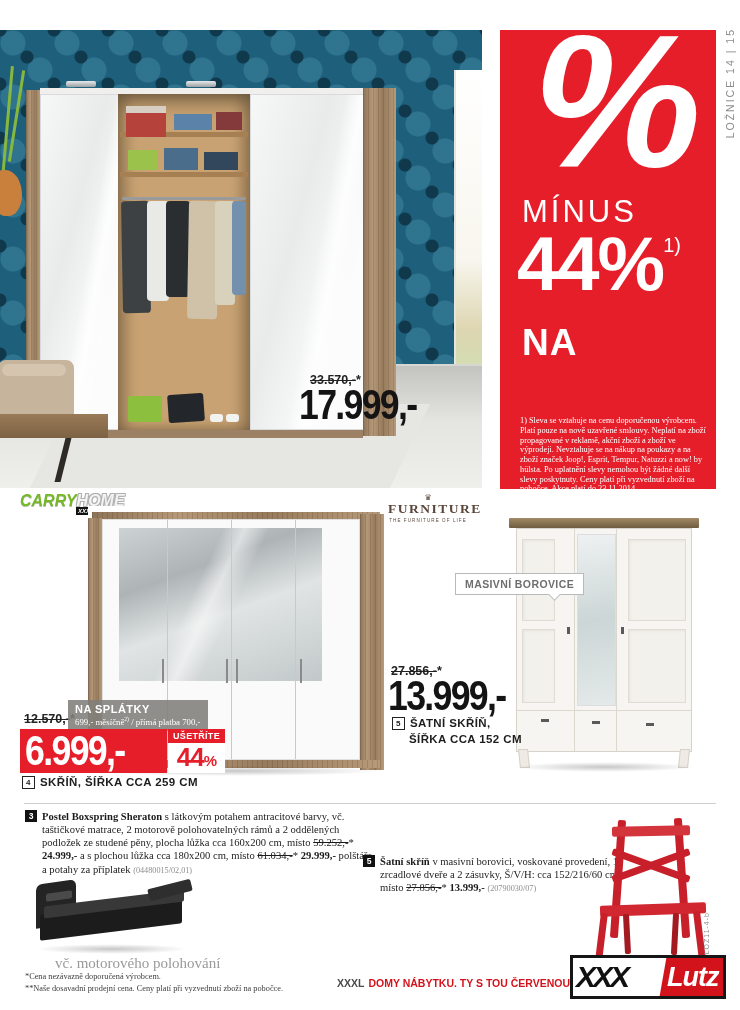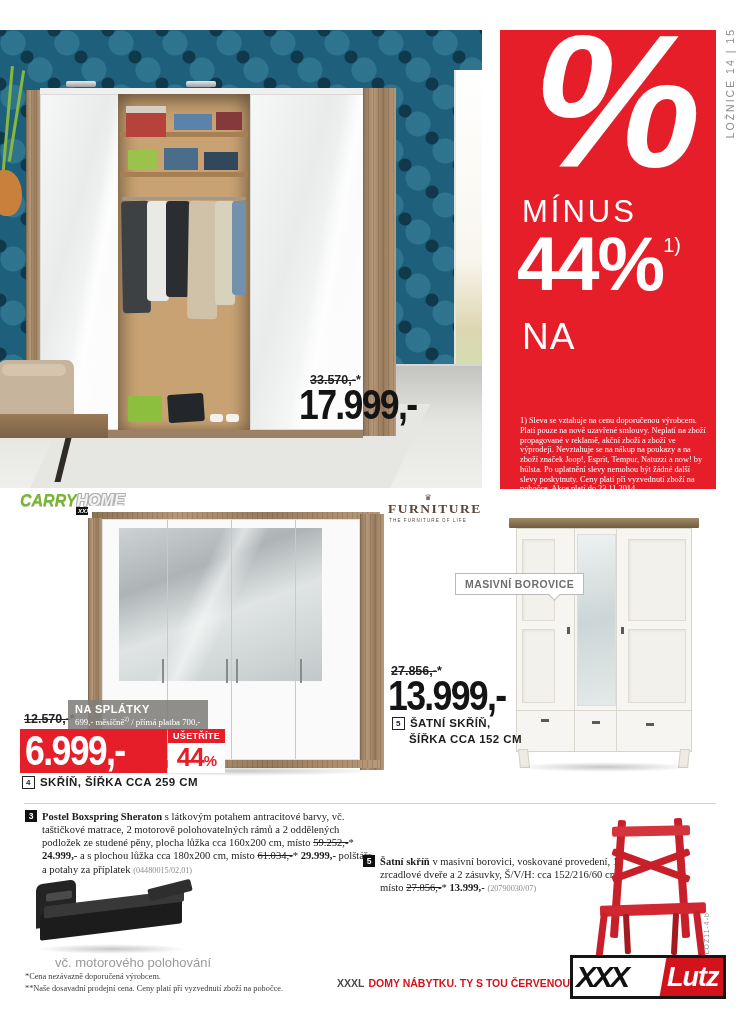--- a/index.html
+++ b/index.html
@@ -54,21 +54,21 @@
     background:linear-gradient(#9a7a57,#7c6244);}
   .bed1-leg{position:absolute;left:62px;top:78px;width:6px;height:44px;background:#2e2a26;transform:skewX(-14deg);}
 
   
   .promo{position:absolute;left:500px;top:30px;width:216px;height:459px;background:#e61e2a;color:#fff;}
   .pct{position:absolute;top:-24px;left:0;right:0;text-align:center;font-size:190px;line-height:1;
     font-weight:bold;font-style:italic;letter-spacing:-6px;transform:translateX(6px);}
   .minus{position:absolute;top:164px;left:22px;font-size:31px;letter-spacing:3px;font-weight:normal;}
   .big44{position:absolute;top:196px;left:17px;font-size:76px;font-weight:bold;letter-spacing:-2px;line-height:1;}
   .big44 sup{font-size:20px;font-weight:normal;vertical-align:38px;letter-spacing:0;}
-  .na-line{position:absolute;top:286px;left:22px;font-size:37px;font-weight:normal;letter-spacing:1px;}
+  .na-line{position:absolute;top:292px;left:22px;font-size:37px;font-weight:bold;letter-spacing:1px;}
   .nabytek{position:absolute;top:326px;left:19px;font-size:39px;font-weight:bold;letter-spacing:-.5px;}
   .fine{position:absolute;top:386px;left:20px;right:10px;font-family:"Liberation Serif",serif;
     font-size:8.3px;line-height:1.18;}
 
   .edge{position:absolute;top:28px;right:4px;writing-mode:vertical-rl;transform:rotate(180deg);
     font-size:10.5px;letter-spacing:2px;color:#8c8c8c;}
   .chaircode{position:absolute;top:912px;right:30px;writing-mode:vertical-rl;transform:rotate(180deg);
     font-size:7px;letter-spacing:1px;color:#909090;}
 
   
@@ -164,22 +164,22 @@
   .d5{left:363px;top:855px;width:243px;}
   .bn{font-weight:bold;}
   .code{font-size:8.2px;color:#8e8e8e;}
   .nbadge{display:inline-block;width:12px;height:12px;background:#111;color:#fff;line-height:12px;
     text-align:center;font-size:8.5px;font-weight:bold;font-family:"Liberation Sans",sans-serif;
     margin-right:5px;vertical-align:1px;text-indent:0;}
 
   
   .bedimg{position:absolute;left:32px;top:880px;width:160px;height:72px;}
   .bd{position:absolute;}
-  .bedcap{position:absolute;left:55px;top:955px;font-family:Liberation Sans, sans-serif;
-    font-size:13px;color:#9a9a9a;}
+  .bedcap{position:absolute;left:55px;top:955px;font-family:Liberation Serif, serif;
+    font-size:15px;color:#9a9a9a;}
   .fnotes{position:absolute;left:25px;top:971px;font-family:"Liberation Serif",serif;
     font-size:8.3px;color:#3c3c3c;line-height:1.45;}
 
   
   .chair{position:absolute;left:592px;top:816px;width:122px;height:148px;}
   .ch{position:absolute;background:#c8202a;border-radius:2px;}
 
   
   .slogan{position:absolute;left:337px;top:977px;font-size:10.5px;font-weight:bold;white-space:nowrap;}
   .sx{color:#4a4a4a;margin-right:4px;}

